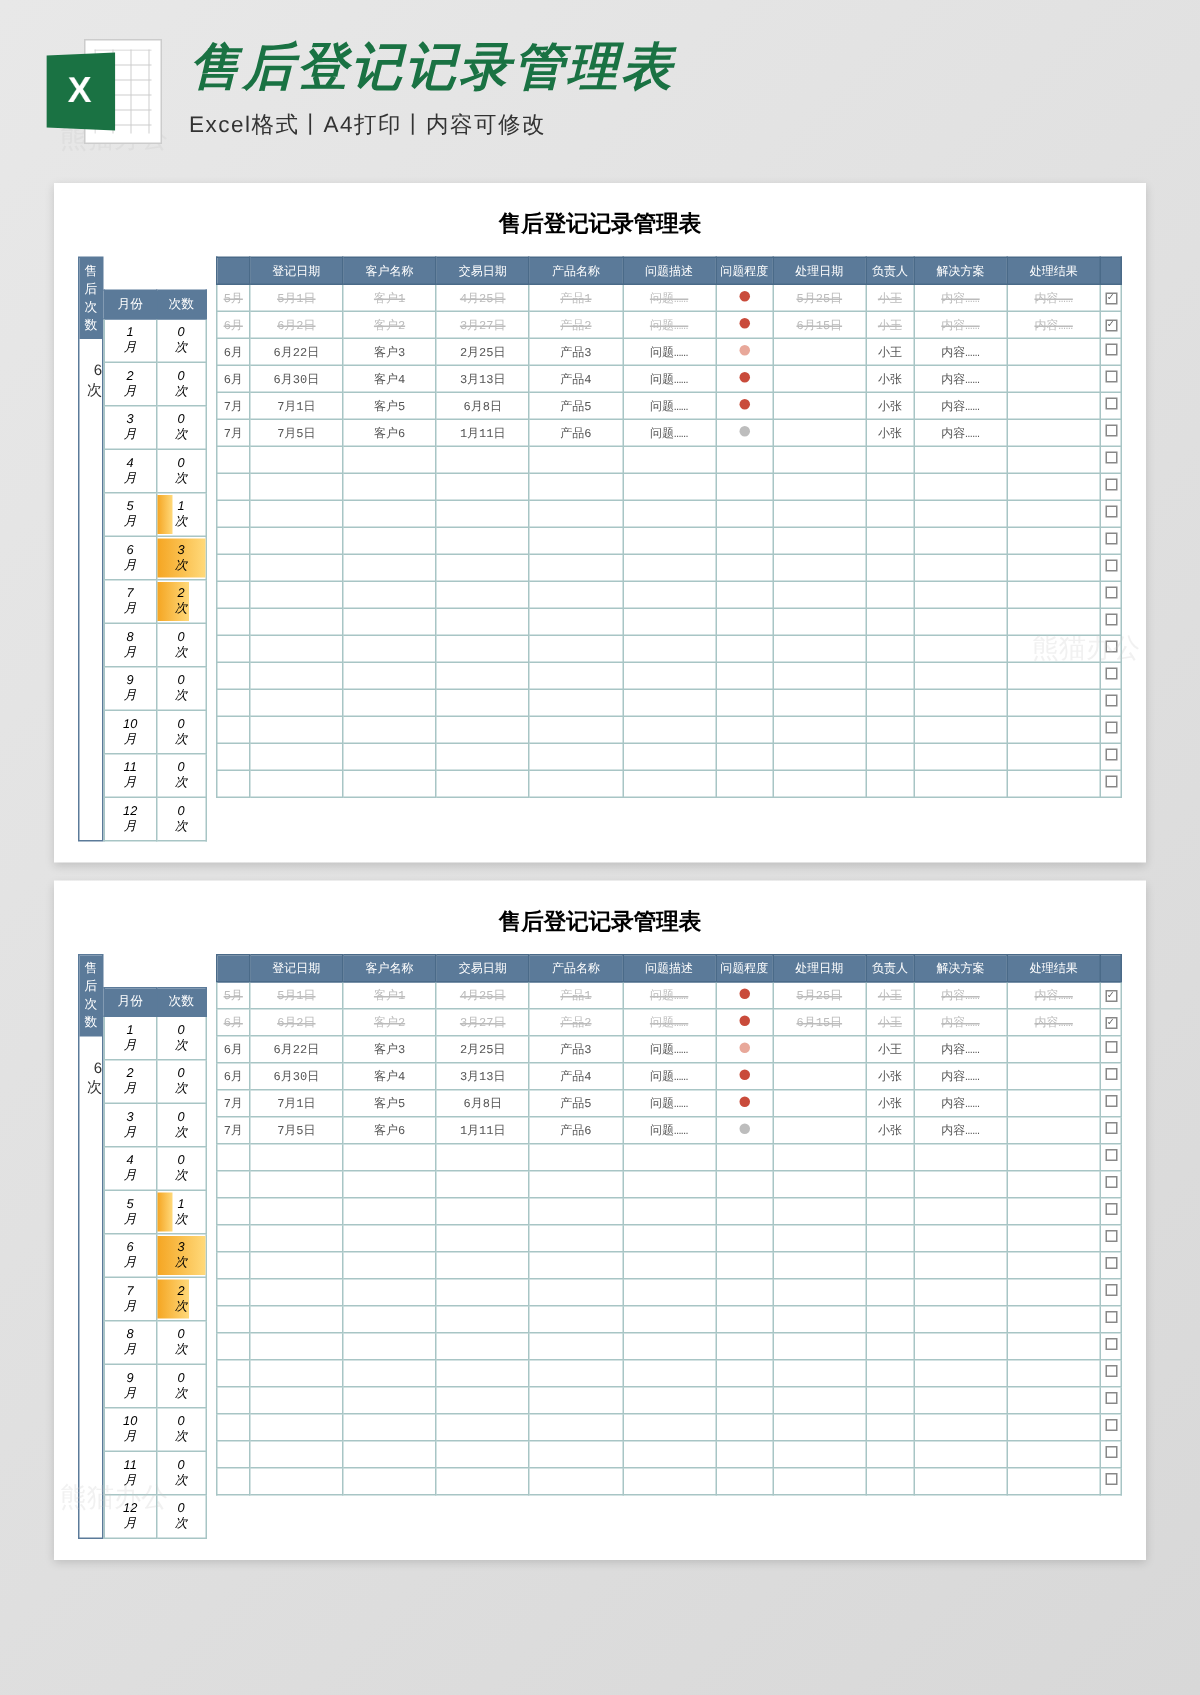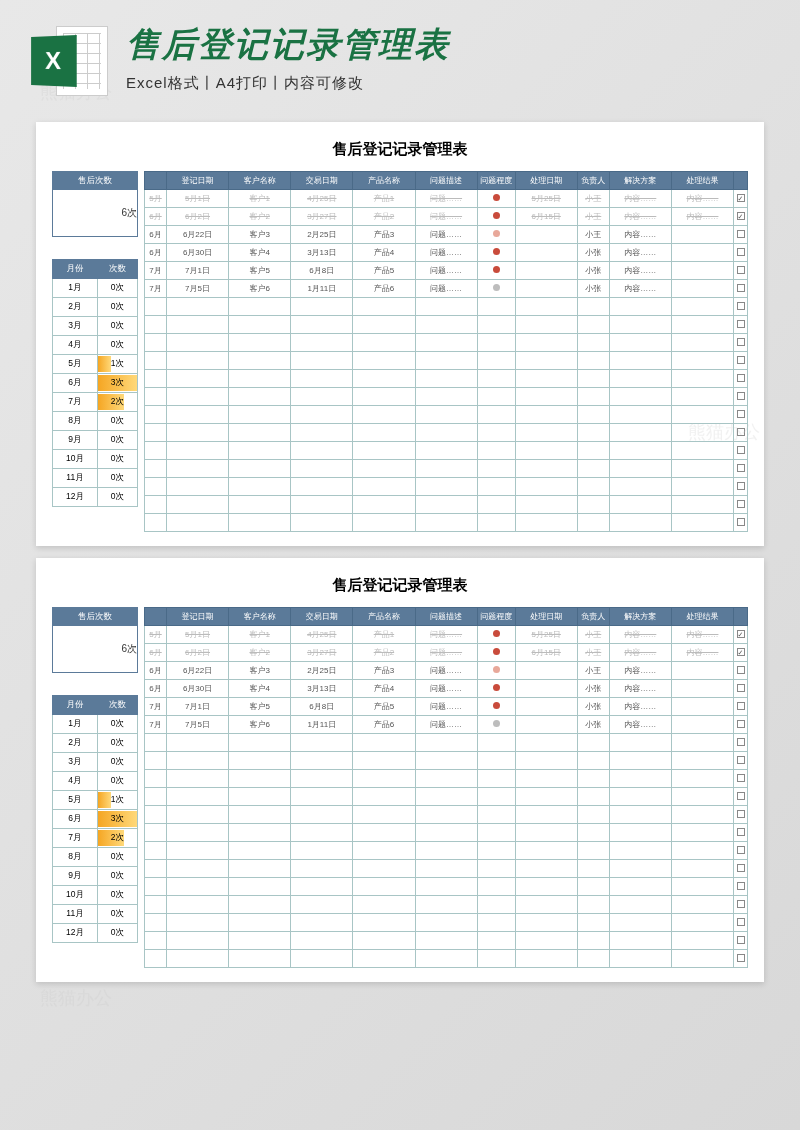--- a/index.html
+++ b/index.html
@@ -70,21 +70,21 @@
     padding: 18px 16px 14px 16px;
     box-shadow: 0 2px 6px rgba(0,0,0,0.15);
   }
   .page-title {
     text-align: center;
     font-size: 15px;
     font-weight: 700;
     margin-bottom: 12px;
   }
   .layout { display: flex; gap: 6px; }
-  .left-col { width: 86px; display: flex; flex-direction: column; }
+  .left-col { width: 86px; display: flex; flex-direction: row; }
   .right-col { flex: 1; }
 
   .stat-box {
     border: 1px solid #5b7a99;
   }
   .stat-head {
     background: #5b7a99; color: #fff;
     text-align: center; font-size: 8.5px;
     padding: 3px 0;
   }
@@ -104,33 +104,35 @@
     border: 1px solid #5b7a99;
     padding: 3px 0;
     font-weight: 400;
   }
   .month-table td {
     border: 1px solid #a8c5c5;
     text-align: center;
     padding: 3px 12px;
     height: 18px;
     position: relative;
+    font-style: italic;
   }
   .bar {
     position: absolute;
     left: 0; top: 1px; bottom: 1px;
     background: linear-gradient(90deg, #f5a623, #ffd97a);
   }
   .bar-label { position: relative; z-index: 1; }
 
   .main-table {
     border-collapse: collapse;
     width: 100%;
     font-size: 8px;
     table-layout: fixed;
+    font-family: Liberation Mono, monospace;
   }
   .main-table th {
     background: #5b7a99; color: #fff;
     border: 1px solid #4a6a88;
     padding: 3px 1px;
     font-weight: 400;
     font-size: 8px;
   }
   .main-table td {
     border: 1px solid #a8c5c5;

